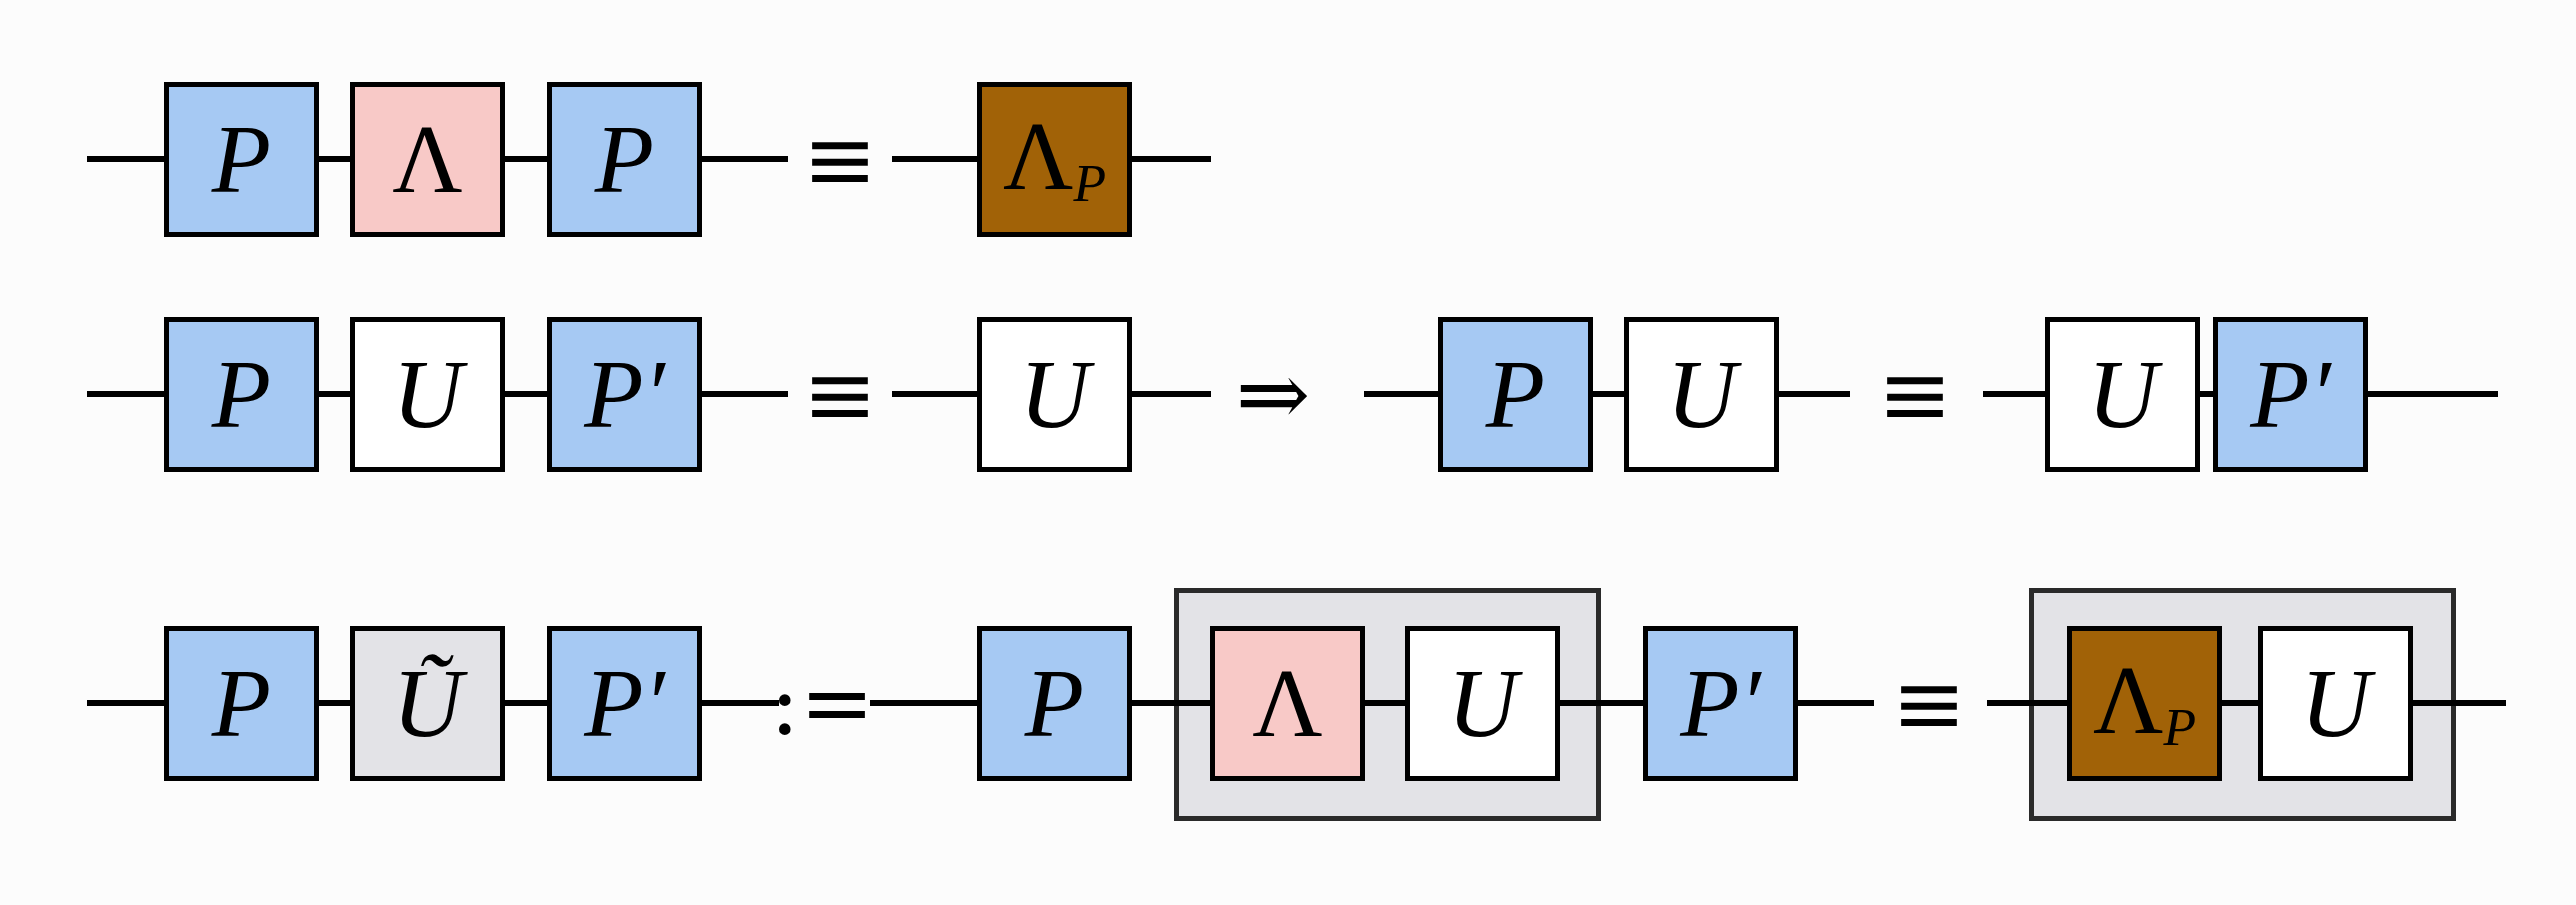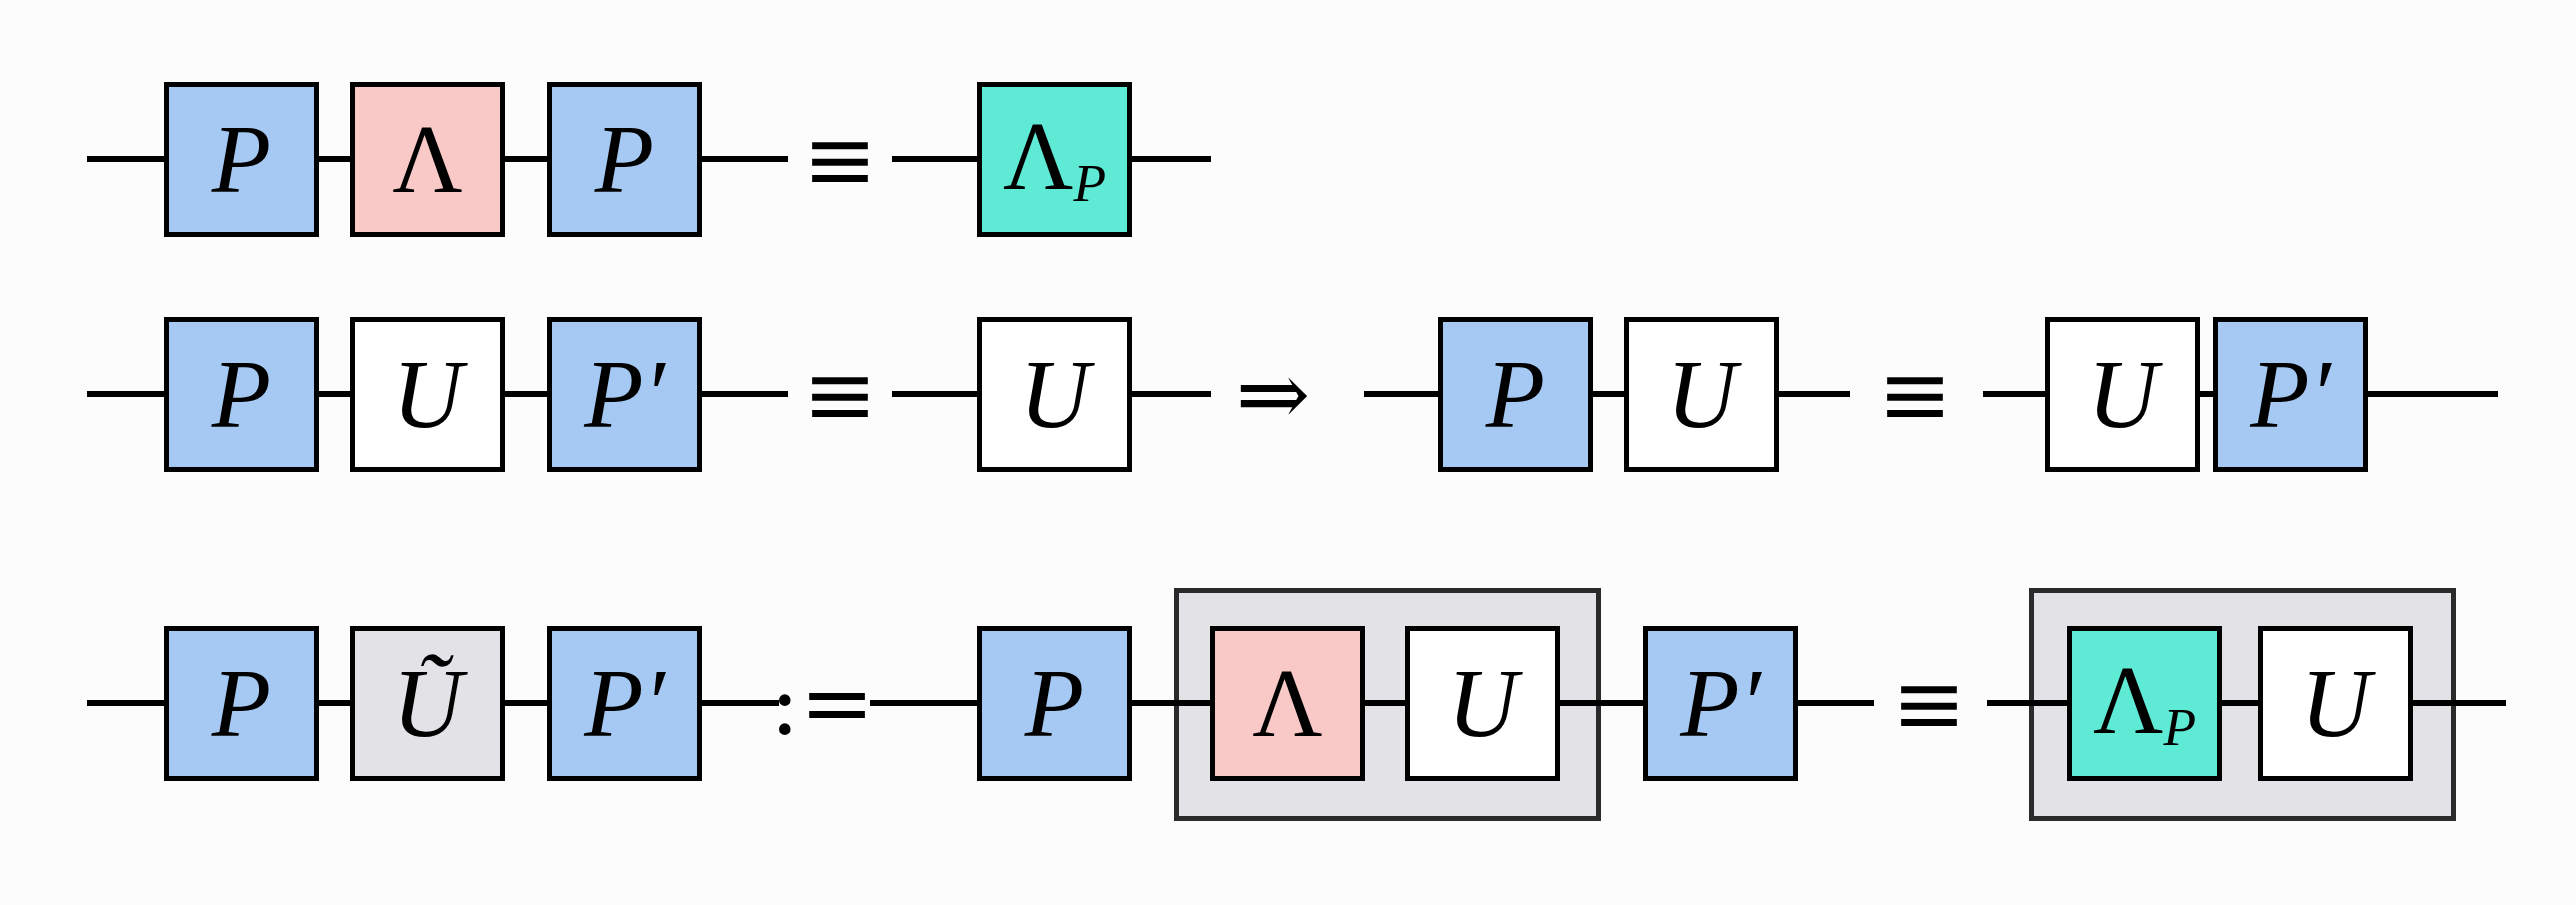--- a/index.html
+++ b/index.html
@@ -40,21 +40,21 @@
     white-space: nowrap;
   }
   .up { font-style: normal; }
   .sub {
     font-size: 0.55em;
     vertical-align: -0.22em;
     font-style: italic;
   }
   .blue   { background: #a6c9f3; }
   .pink   { background: #f8c9c7; }
-  .yellow { background: #5eead4; }
+  .yellow { background: #a16207; }
   .white  { background: #ffffff; }
   .gray   { background: #e3e3e7; }
   .cbox {
     position: absolute;
     width: 427px;
     height: 233px;
     border: 5.8px solid #2a2a2a;
     box-sizing: border-box;
     background: #e3e3e7;
     z-index: 1;

